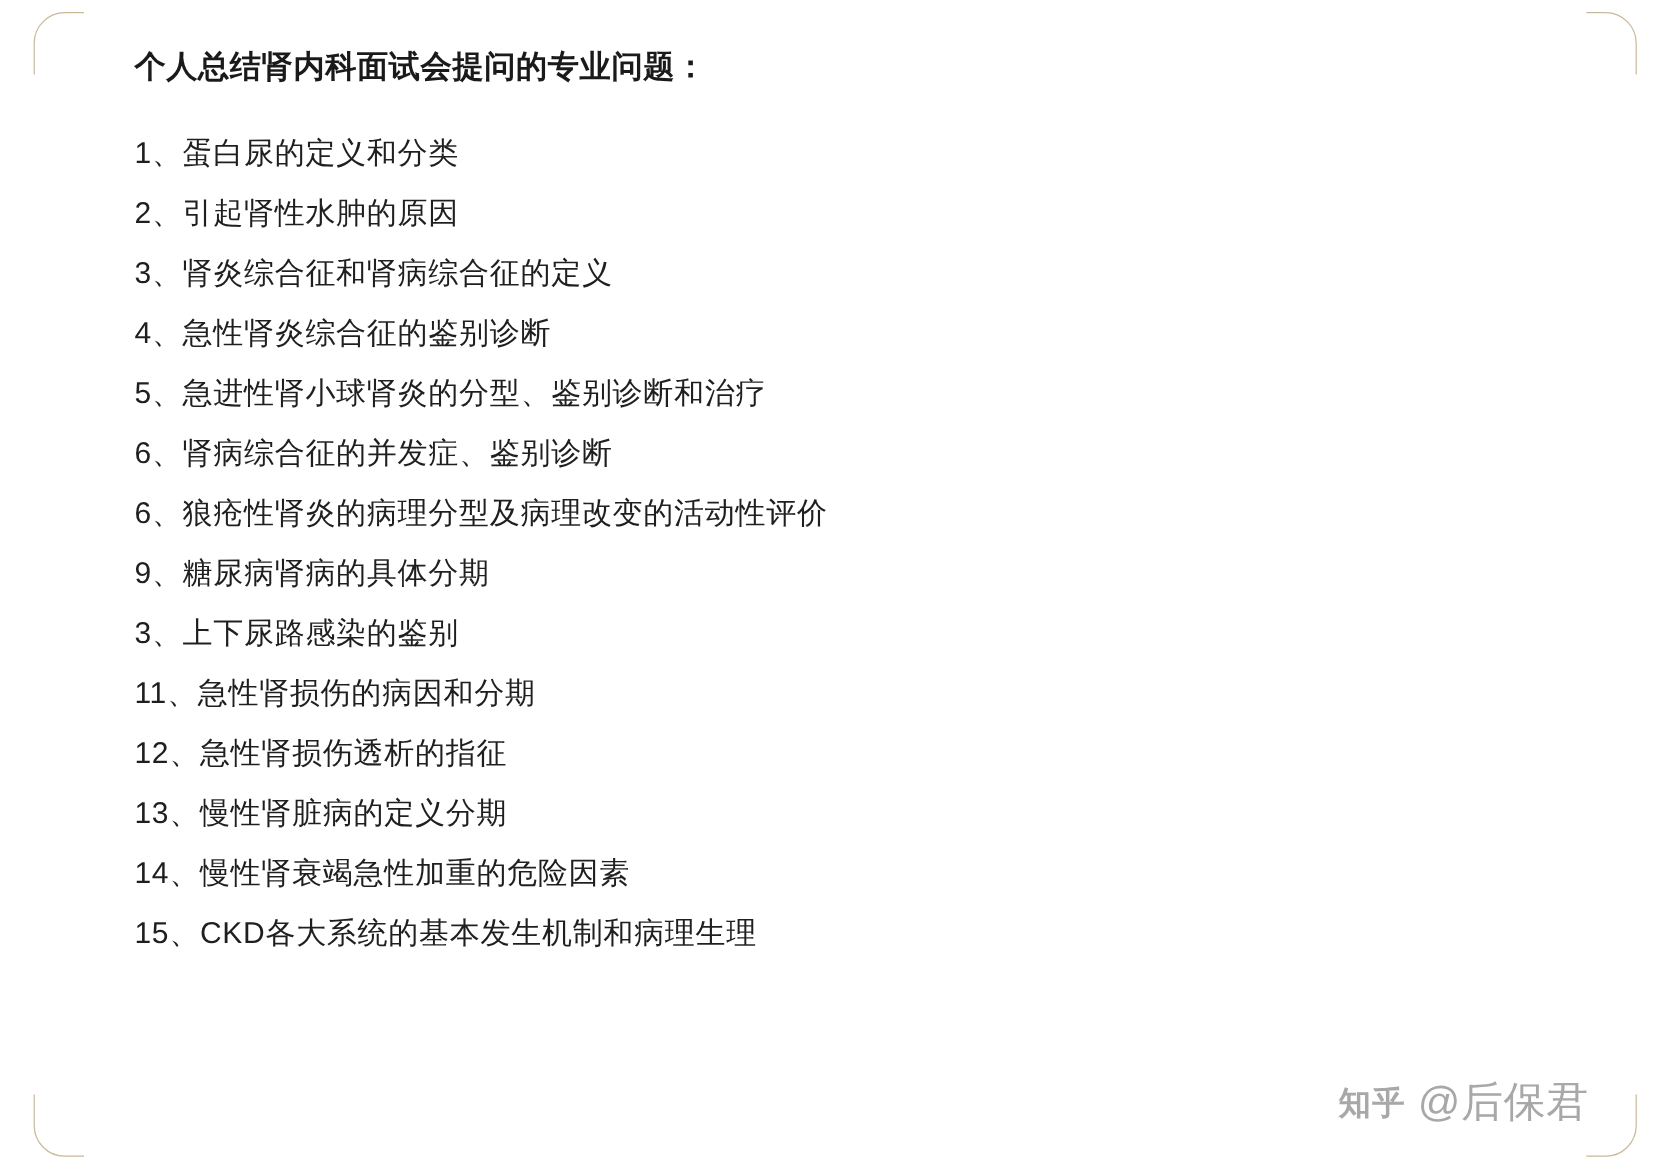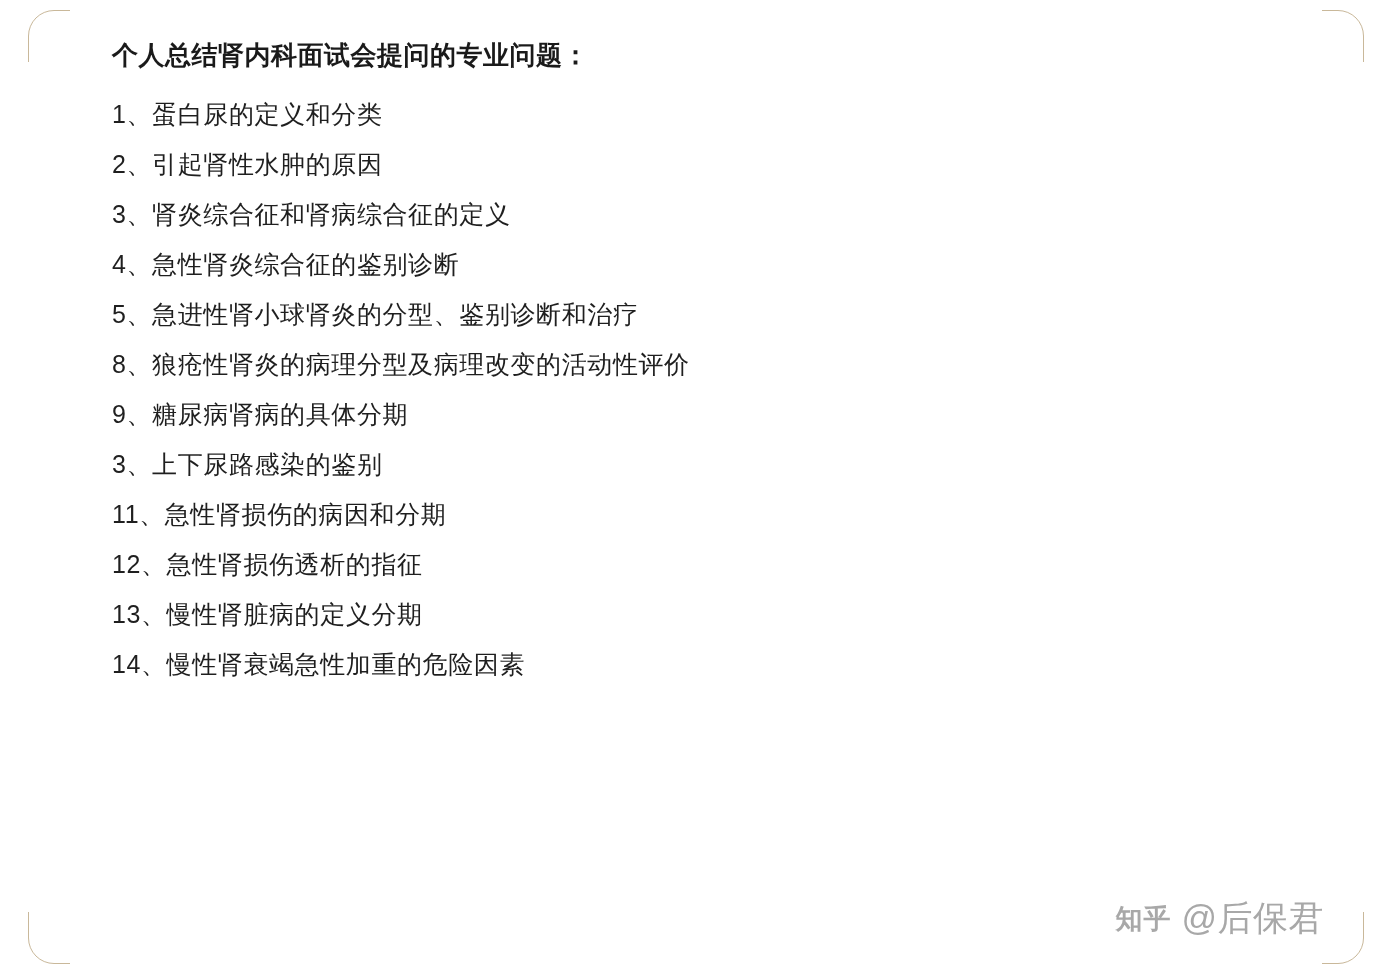--- a/index.html
+++ b/index.html
@@ -46,21 +46,21 @@
     left: 112px;
     top: 36px;
     right: 90px;
   }
   .doc-title {
     font-size: 26px;
     font-weight: bold;
     color: #1a1a1a;
     letter-spacing: 0.5px;
     line-height: 1.5;
-    margin-bottom: 14px;
+    margin-bottom: 28px;
   }
   .q-list {
     list-style: none;
     margin: 0;
     padding: 0;
   }
   .q-item {
     font-size: 25px;
     color: #1f1f1f;
     line-height: 2.0;
@@ -101,27 +101,29 @@
   <div class="mask mask-right"></div>
 
   <div class="content">
     <div class="doc-title">个人总结肾内科面试会提问的专业问题：</div>
     <ul class="q-list">
       <li class="q-item">1、蛋白尿的定义和分类</li>
       <li class="q-item">2、引起肾性水肿的原因</li>
       <li class="q-item">3、肾炎综合征和肾病综合征的定义</li>
       <li class="q-item">4、急性肾炎综合征的鉴别诊断</li>
       <li class="q-item">5、急进性肾小球肾炎的分型、鉴别诊断和治疗</li>
-      <li class="q-item">8、狼疮性肾炎的病理分型及病理改变的活动性评价</li>
+      <li class="q-item">6、肾病综合征的并发症、鉴别诊断</li>
+      <li class="q-item">6、狼疮性肾炎的病理分型及病理改变的活动性评价</li>
       <li class="q-item">9、糖尿病肾病的具体分期</li>
       <li class="q-item">3、上下尿路感染的鉴别</li>
       <li class="q-item">11、急性肾损伤的病因和分期</li>
       <li class="q-item">12、急性肾损伤透析的指征</li>
       <li class="q-item">13、慢性肾脏病的定义分期</li>
       <li class="q-item">14、慢性肾衰竭急性加重的危险因素</li>
+      <li class="q-item">15、CKD各大系统的基本发生机制和病理生理</li>
     </ul>
   </div>
 
   <div class="watermark">
     <span class="wm-logo">知乎</span>
     <span class="wm-name">@后保君</span>
   </div>
 
 </div>
 

